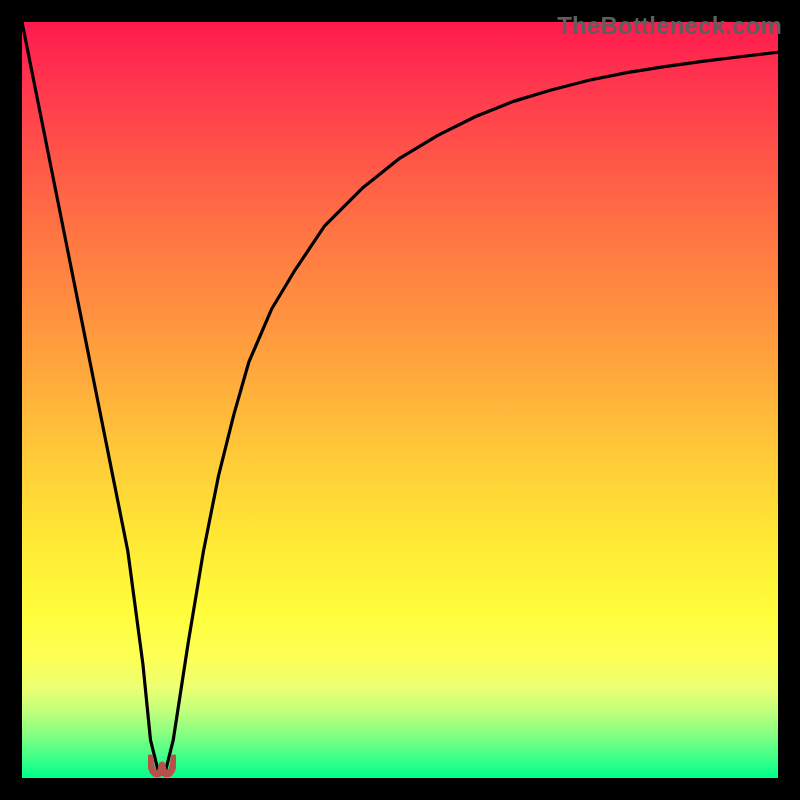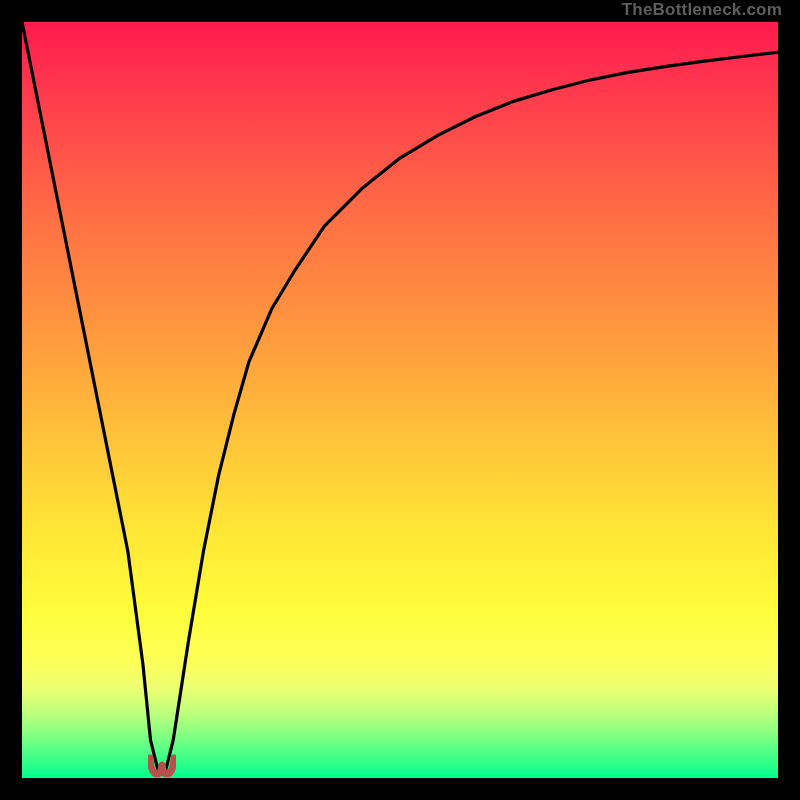--- a/index.html
+++ b/index.html
@@ -60,24 +60,24 @@
     overflow: visible;
   }
   .marker {
     position: absolute;
     width: 28px;
     height: 24px;
   }
   .marker svg { width: 100%; height: 100%; }
   .watermark {
     position: absolute;
-    top: 0px;
+    top: 12px;
     right: 18px;
     color: #5e5e5e;
-    font-size: 17px;
+    font-size: 24px;
     font-weight: 600;
     letter-spacing: 0.2px;
     user-select: none;
   }
 </style>
 </head>
 <body>
 
 <div class="frame">
 

